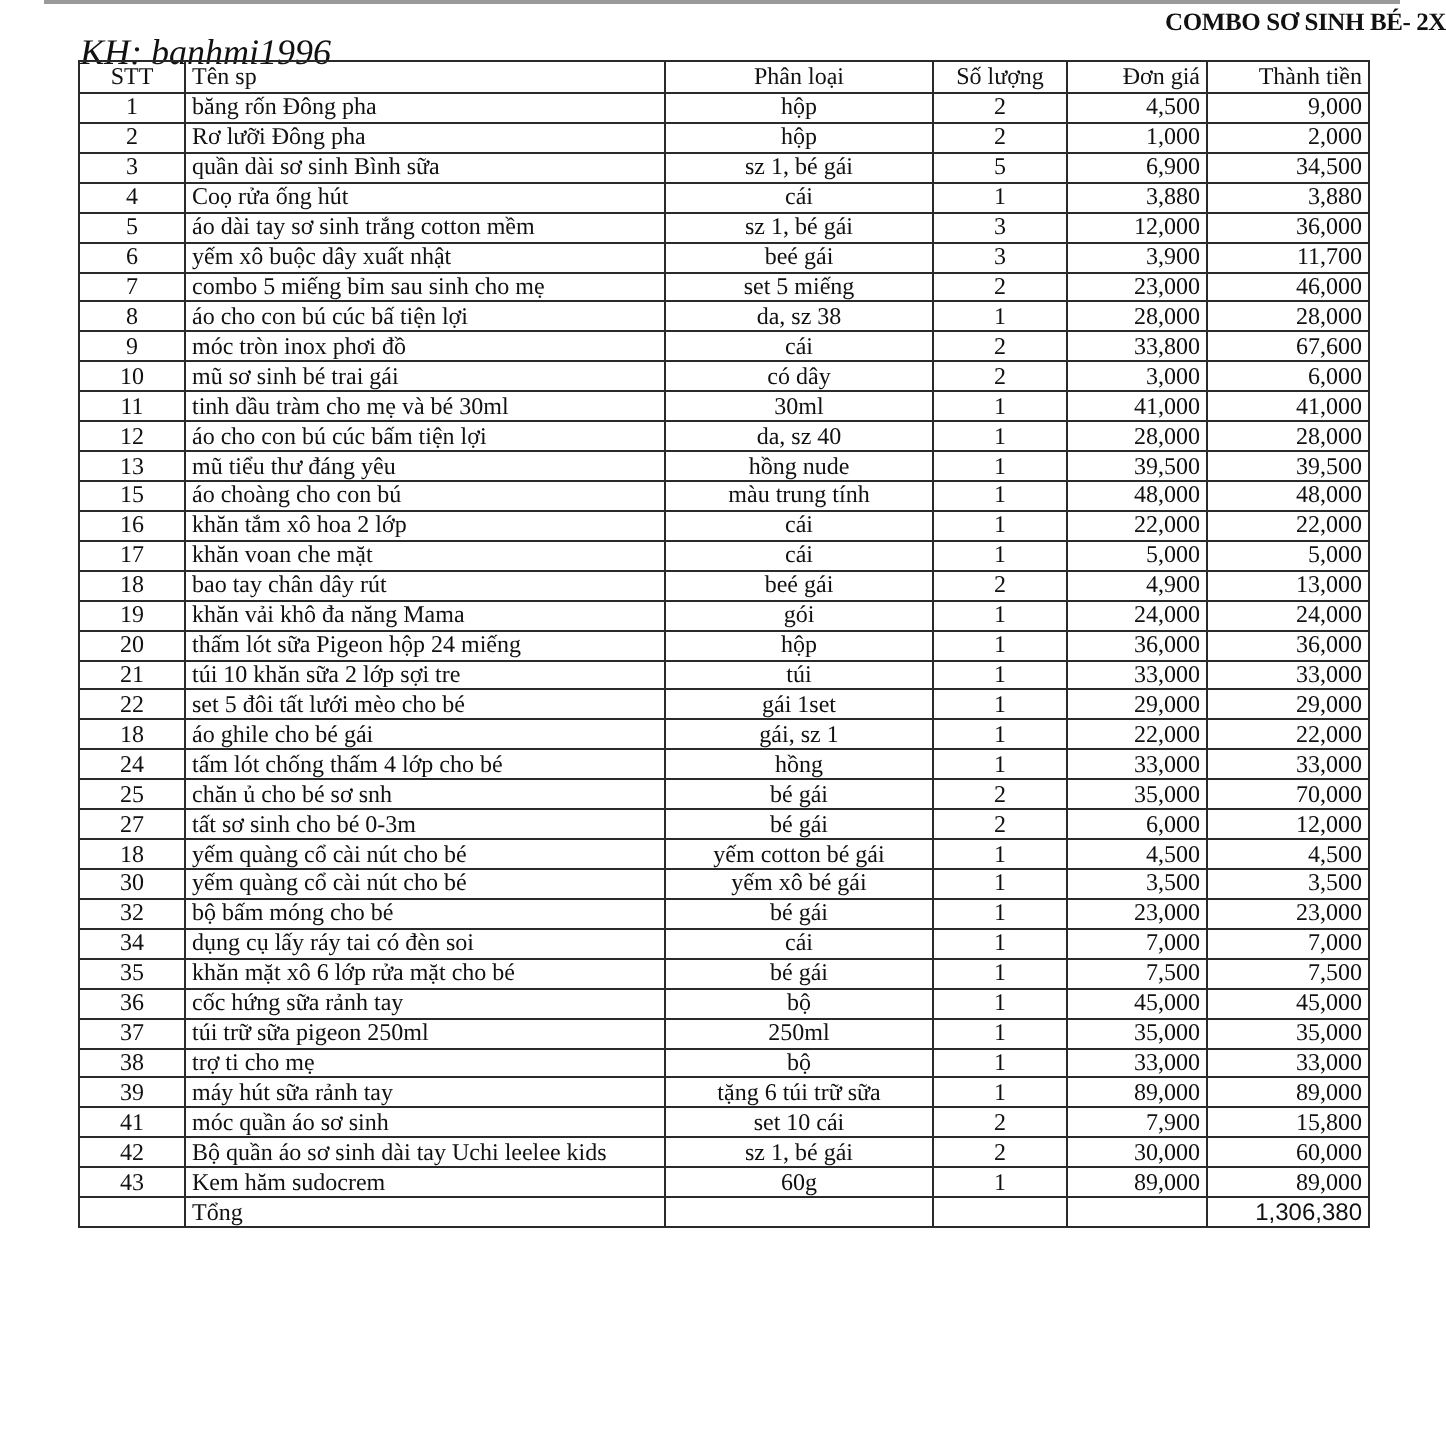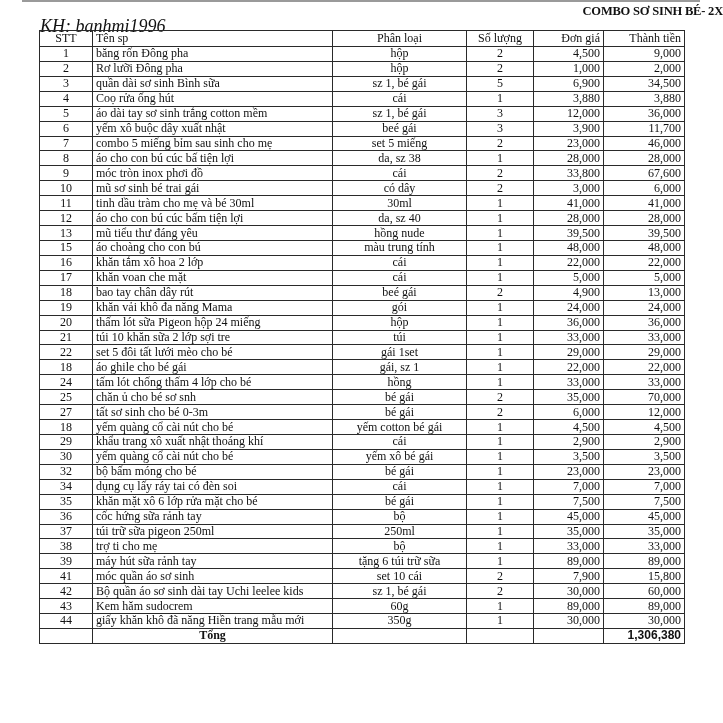--- a/index.html
+++ b/index.html
@@ -18,22 +18,22 @@
   table.sheet col.c-price { width: 70px; }
   table.sheet col.c-total { width: 81px; }
   table.sheet th, table.sheet td {
     border: 1px solid #2a2a2a; padding: 0 3px; height: 13.93px; line-height: 13px;
     white-space: nowrap; overflow: hidden; vertical-align: middle;
   }
   table.sheet th { font-weight: normal; height: 15px; }
   .center { text-align: center; }
   .left { text-align: left; }
   .right { text-align: right; }
-  td.total-value { font-family: "Liberation Sans", "DejaVu Sans", sans-serif; font-weight: bold; font-size: 12px; }
-  td.total-label { font-weight: bold; text-align: center; }
+  td.total-value { font-family: "Liberation Sans", "DejaVu Sans", sans-serif; font-weight: normal; font-size: 12px; }
+  td.total-label { font-weight: normal; }
 </style>
 </head>
 <body>
 
 <div class="topline"></div>
 <div class="title">COMBO SƠ SINH BÉ- 2X</div>
 <div class="customer">KH: banhmi1996</div>
 
 <table class="sheet">
   <colgroup>
@@ -257,28 +257,20 @@
       </tr>
       <tr>
         <td class="center">18</td>
         <td class="left">yếm quàng cổ cài nút cho bé</td>
         <td class="center">yếm cotton bé gái</td>
         <td class="center">1</td>
         <td class="right">4,500</td>
         <td class="right">4,500</td>
       </tr>
       <tr>
-        <td class="center">29</td>
-        <td class="left">khẩu trang xô xuất nhật thoáng khí</td>
-        <td class="center">cái</td>
-        <td class="center">1</td>
-        <td class="right">2,900</td>
-        <td class="right">2,900</td>
-      </tr>
-      <tr>
         <td class="center">30</td>
         <td class="left">yếm quàng cổ cài nút cho bé</td>
         <td class="center">yếm xô bé gái</td>
         <td class="center">1</td>
         <td class="right">3,500</td>
         <td class="right">3,500</td>
       </tr>
       <tr>
         <td class="center">32</td>
         <td class="left">bộ bấm móng cho bé</td>
@@ -351,28 +343,20 @@
         <td class="right">30,000</td>
         <td class="right">60,000</td>
       </tr>
       <tr>
         <td class="center">43</td>
         <td class="left">Kem hăm sudocrem</td>
         <td class="center">60g</td>
         <td class="center">1</td>
         <td class="right">89,000</td>
         <td class="right">89,000</td>
-      </tr>
-      <tr>
-        <td class="center">44</td>
-        <td class="left">giấy khăn khô đã năng Hiền trang mẫu mới</td>
-        <td class="center">350g</td>
-        <td class="center">1</td>
-        <td class="right">30,000</td>
-        <td class="right">30,000</td>
       </tr>
     </tbody>
   <tfoot>
     <tr>
       <td></td>
       <td class="left total-label">Tổng</td>
       <td></td>
       <td></td>
       <td></td>
       <td class="right total-value">1,306,380</td>

